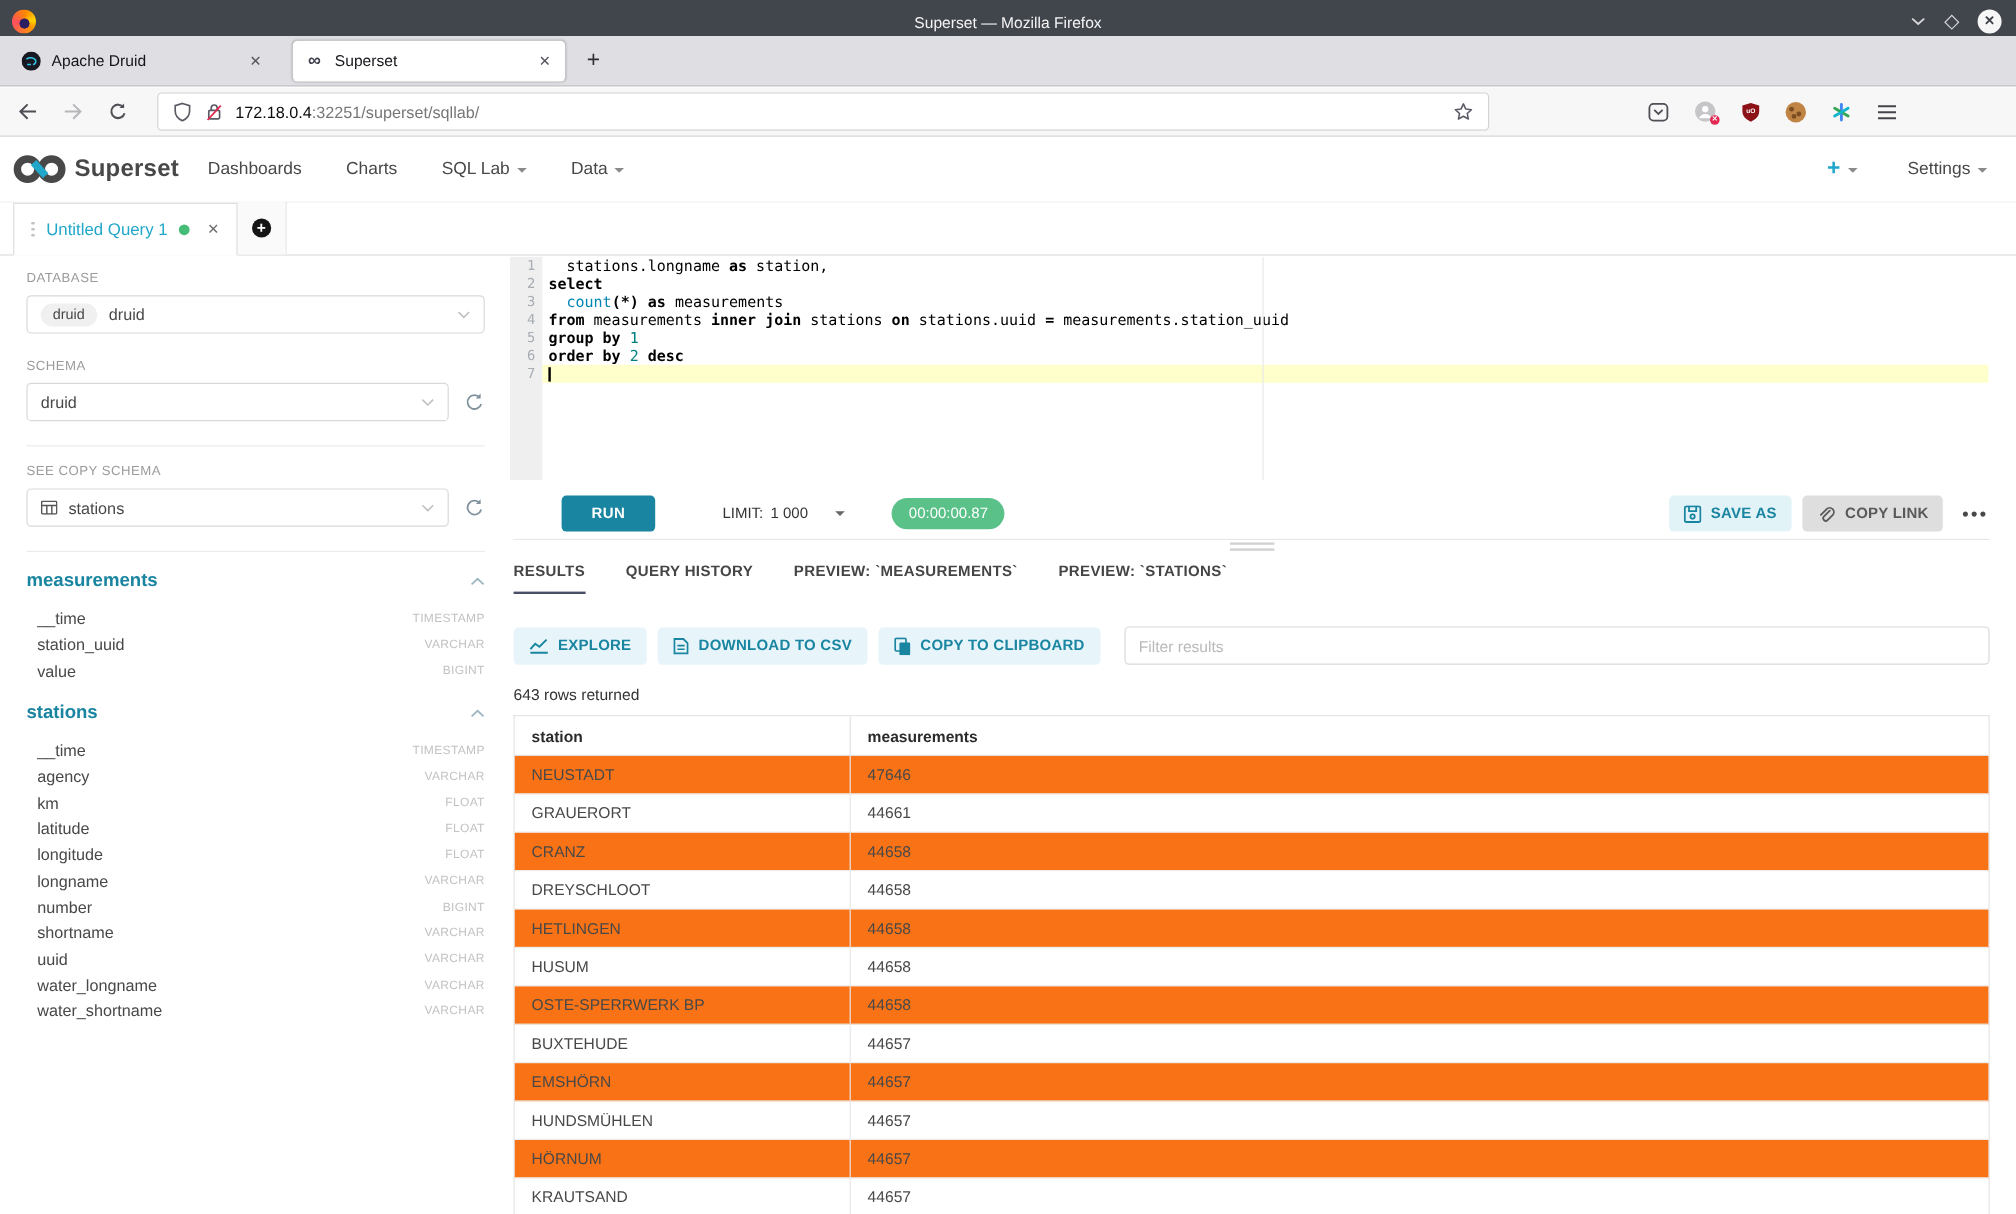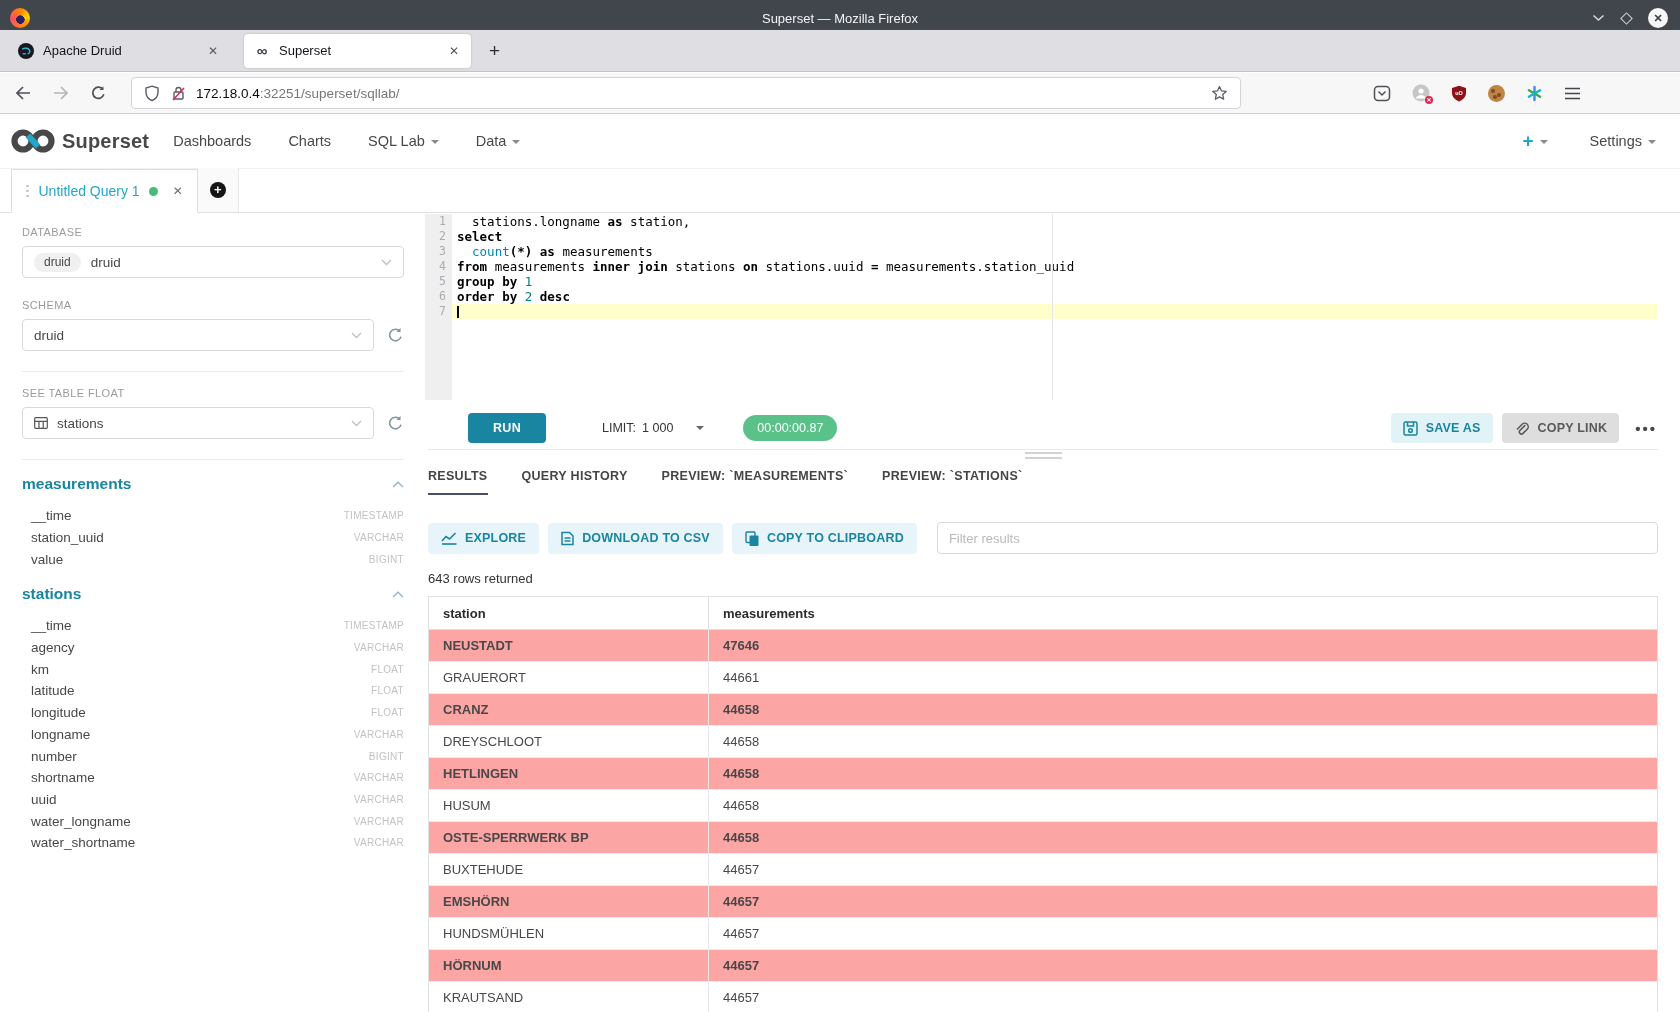--- a/index.html
+++ b/index.html
@@ -116,21 +116,21 @@
 .rtab { font-size:12.5px; font-weight:600; color:#454545; letter-spacing:.3px; padding-bottom:10px; border-bottom:2px solid transparent; }
 .rtab.active { border-bottom-color:#484f66; }
 .action-row { display:flex; align-items:center; margin-top:27px; }
 .action-btn { height:31px; display:flex; align-items:center; gap:8px; padding:0 13px; margin-right:9px; border:none; border-radius:4px; background:#e7f5fa; color:#1985a0; font-size:12.5px; font-weight:bold; letter-spacing:.2px; font-family:inherit; }
 .filter-input { flex:1; margin-left:11px; height:32px; border:1px solid #d9d9d9; border-radius:4px; padding:0 11px; font-size:13px; font-family:inherit; color:#484848; }
 .filter-input::placeholder { color:#b9b9b9; }
 .rows-returned { margin-top:17px; font-size:13px; color:#333; }
 .result-table { margin-top:10px; border:1px solid #e0e0e0; border-bottom:none; }
 .tr { display:flex; height:32px; align-items:center; border-bottom:1px solid #ececec; font-size:13px; color:#484848; background:#fff; }
 .tr.head { height:33px; font-weight:bold; color:#2b2b2b; border-bottom:1px solid #e0e0e0; }
-.tr.odd { background:#fca5a5;font-weight:bold; }
+.tr.odd { background:#f97316; }
 .td1 { width:279px; padding-left:14px; flex:0 0 279px; }
 .td2 { flex:1; padding-left:14px; border-left:1px solid #e8e8e8; height:100%; display:flex; align-items:center; }
 .tr.head .td2 { border-left-color:#e0e0e0; }
 </style>
 </head>
 <body>
 
 <div class="titlebar">
   <div class="ff-logo"></div>
   <div class="window-title">Superset — Mozilla Firefox</div>
@@ -325,21 +325,21 @@
     <span class="refresh-btn">
         <svg width="17" height="17" viewBox="0 0 17 17">
           <path d="M14 9.6A5.8 5.8 0 1 1 12.8 4.2" fill="none" stroke="#7f929c" stroke-width="1.5"></path>
           <path d="M13.5 1v4h-4z" fill="#7f929c"></path>
         </svg>
       </span>
   </div>
 
   <hr class="sep">
 
-  <div class="field-label">SEE TABLE FLOAT</div>
+  <div class="field-label">SEE COPY SCHEMA</div>
   <div class="sel-row mt7">
     <div class="select">
       <span style="margin-right:9px">
           <svg width="14" height="12" viewBox="0 0 14 12">
             <rect x="0.7" y="0.7" width="12.6" height="10.6" rx="1" fill="none" stroke="#565656" stroke-width="1.2"></rect>
             <path d="M0.7 4.3h12.6M5 4.3v7M9.2 4.3v7" stroke="#565656" stroke-width="1.2"></path>
           </svg>
         </span>
       <span class="sel-value">stations</span>
       <span class="chev">

